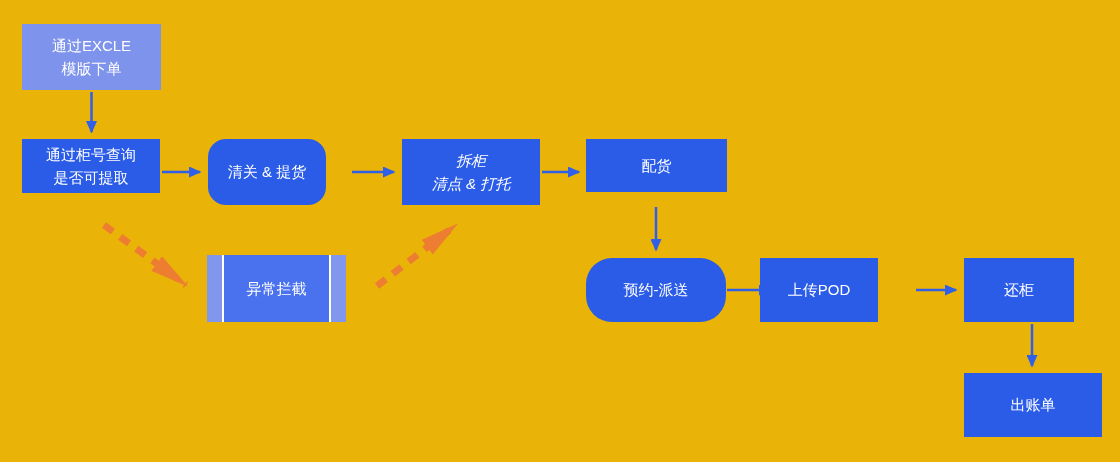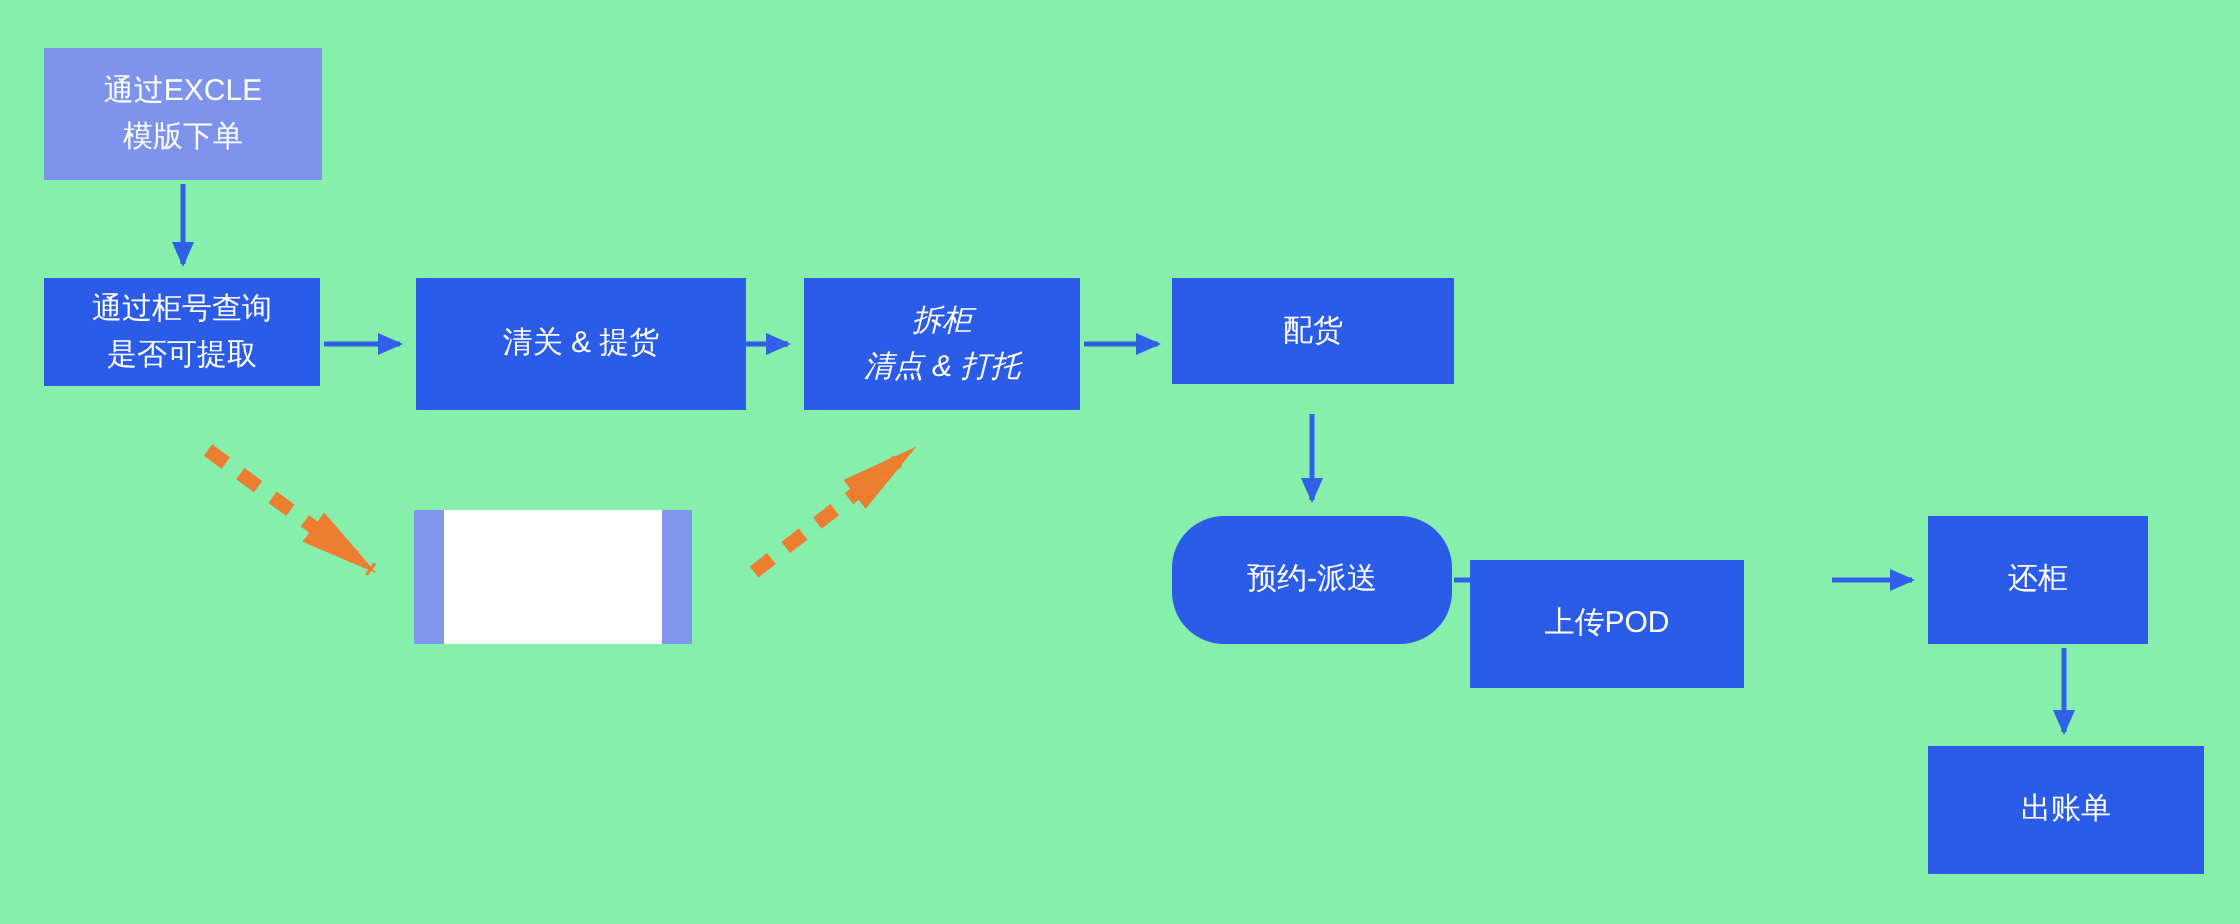--- a/index.html
+++ b/index.html
@@ -5,21 +5,21 @@
   html, body {
     margin: 0;
     padding: 0;
     background: #eaeaea;
     font-family: "Liberation Sans", "DejaVu Sans", sans-serif;
   }
   .canvas {
     position: relative;
     width: 1120px;
     height: 462px;
-    background: #86efac;
+    background: #eab308;
     overflow: hidden;
   }
   .connectors {
     position: absolute;
     left: 0; top: 0;
     width: 1120px;
     height: 462px;
     pointer-events: none;
   }
   .node {
@@ -93,47 +93,50 @@
   <div class="node light" style="left:22px; top:24px; width:139px; height:66px;">
     <span class="lbl">通过EXCLE
 模版下单</span>
   </div>
 
   <div class="node" style="left:22px; top:139px; width:138px; height:54px;">
     <span class="lbl">通过柜号查询
 是否可提取</span>
   </div>
 
-  <div class="node" style="left:208px; top:139px; width:165px; height:66px;">
+  <div class="node" style="left:208px; top:139px; width:118px; height:66px;border-radius:18px;">
     <span class="lbl">清关 &amp; 提货</span>
   </div>
 
   <div class="node" style="left:402px; top:139px; width:138px; height:66px;font-style:italic;">
     <span class="lbl">拆柜
 清点 &amp; 打托</span>
   </div>
 
   <div class="node" style="left:586px; top:139px; width:141px; height:53px;">
     <span class="lbl">配货</span>
   </div>
 
   <div class="node" style="left:586px; top:258px; width:140px; height:64px;border-radius:26px;">
     <span class="lbl">预约-派送</span>
   </div>
 
-  <div class="node" style="left:735px; top:258px; width:137px; height:64px;margin-top:22px;">
+  <div class="node" style="left:760px; top:258px; width:118px; height:64px;">
     <span class="lbl">上传POD</span>
   </div>
 
   <div class="node" style="left:964px; top:258px; width:110px; height:64px;">
     <span class="lbl">还柜</span>
   </div>
 
   <div class="node" style="left:964px; top:373px; width:138px; height:64px;">
     <span class="lbl">出账单</span>
   </div>
 
   <div class="node exception" style="left:207px; top:255px; width:139px; height:67px;">
     <span class="bar left"></span>
     <span class="bar right"></span>
+    <span class="center">
+      <span class="lbl">异常拦截</span>
+    </span>
   </div>
 
 </div>
 
 </body></html>

